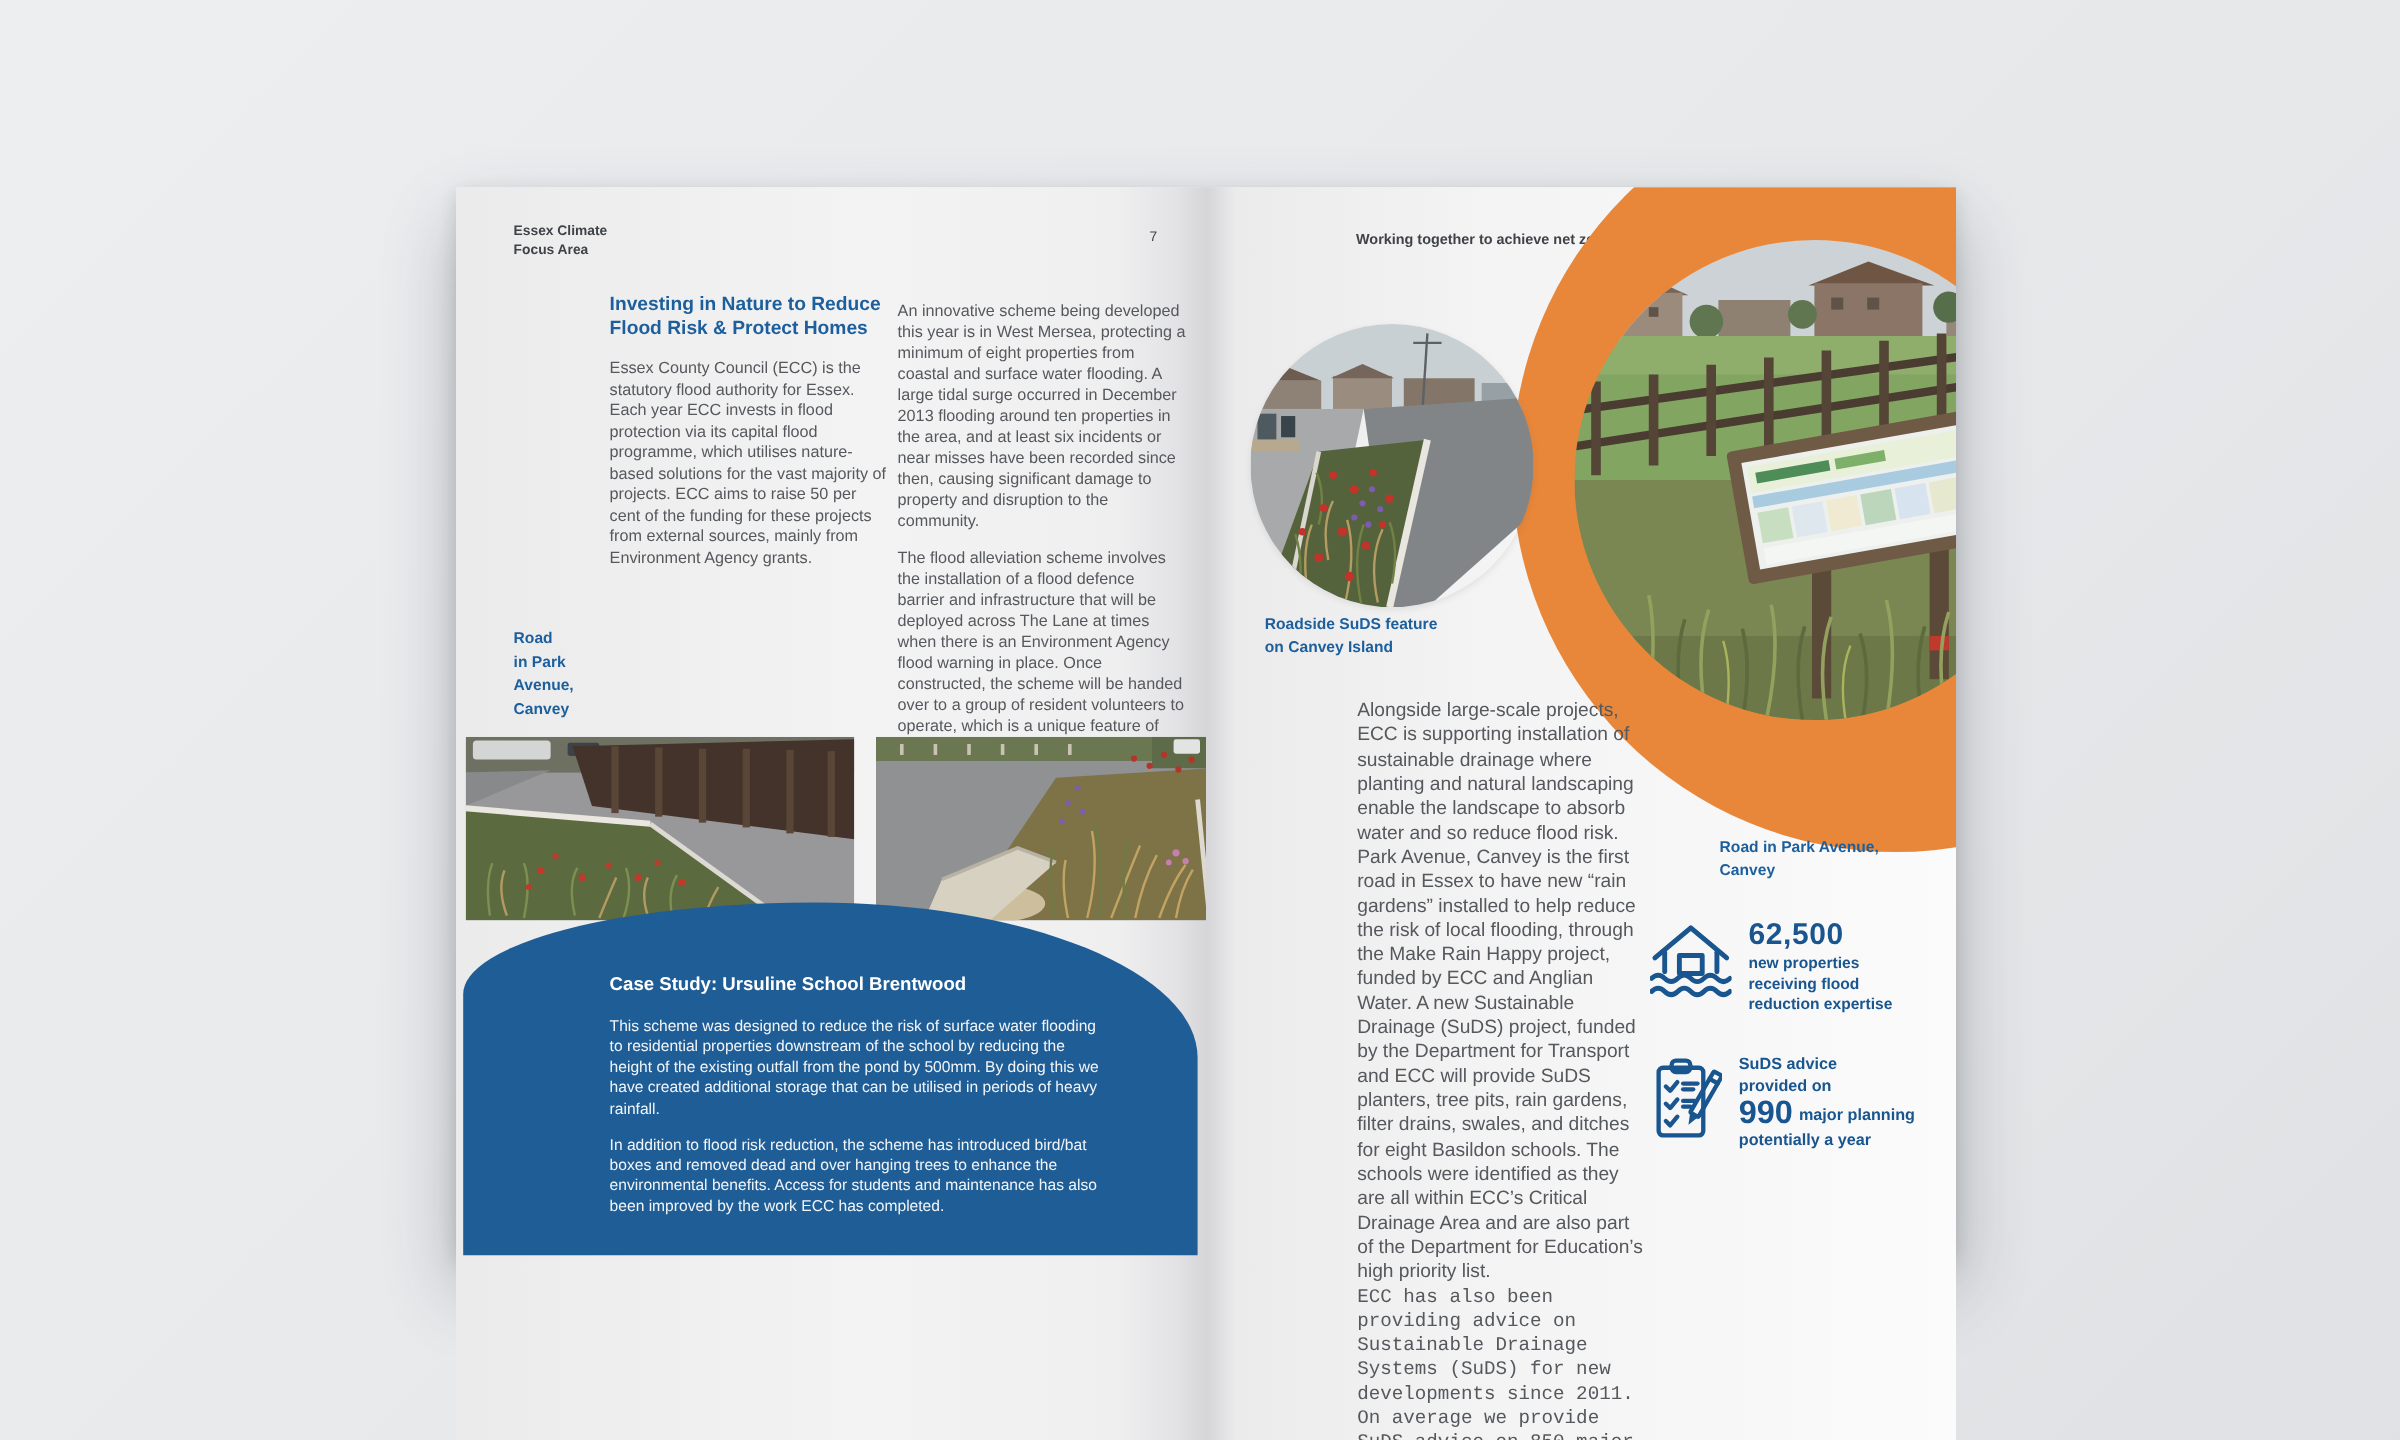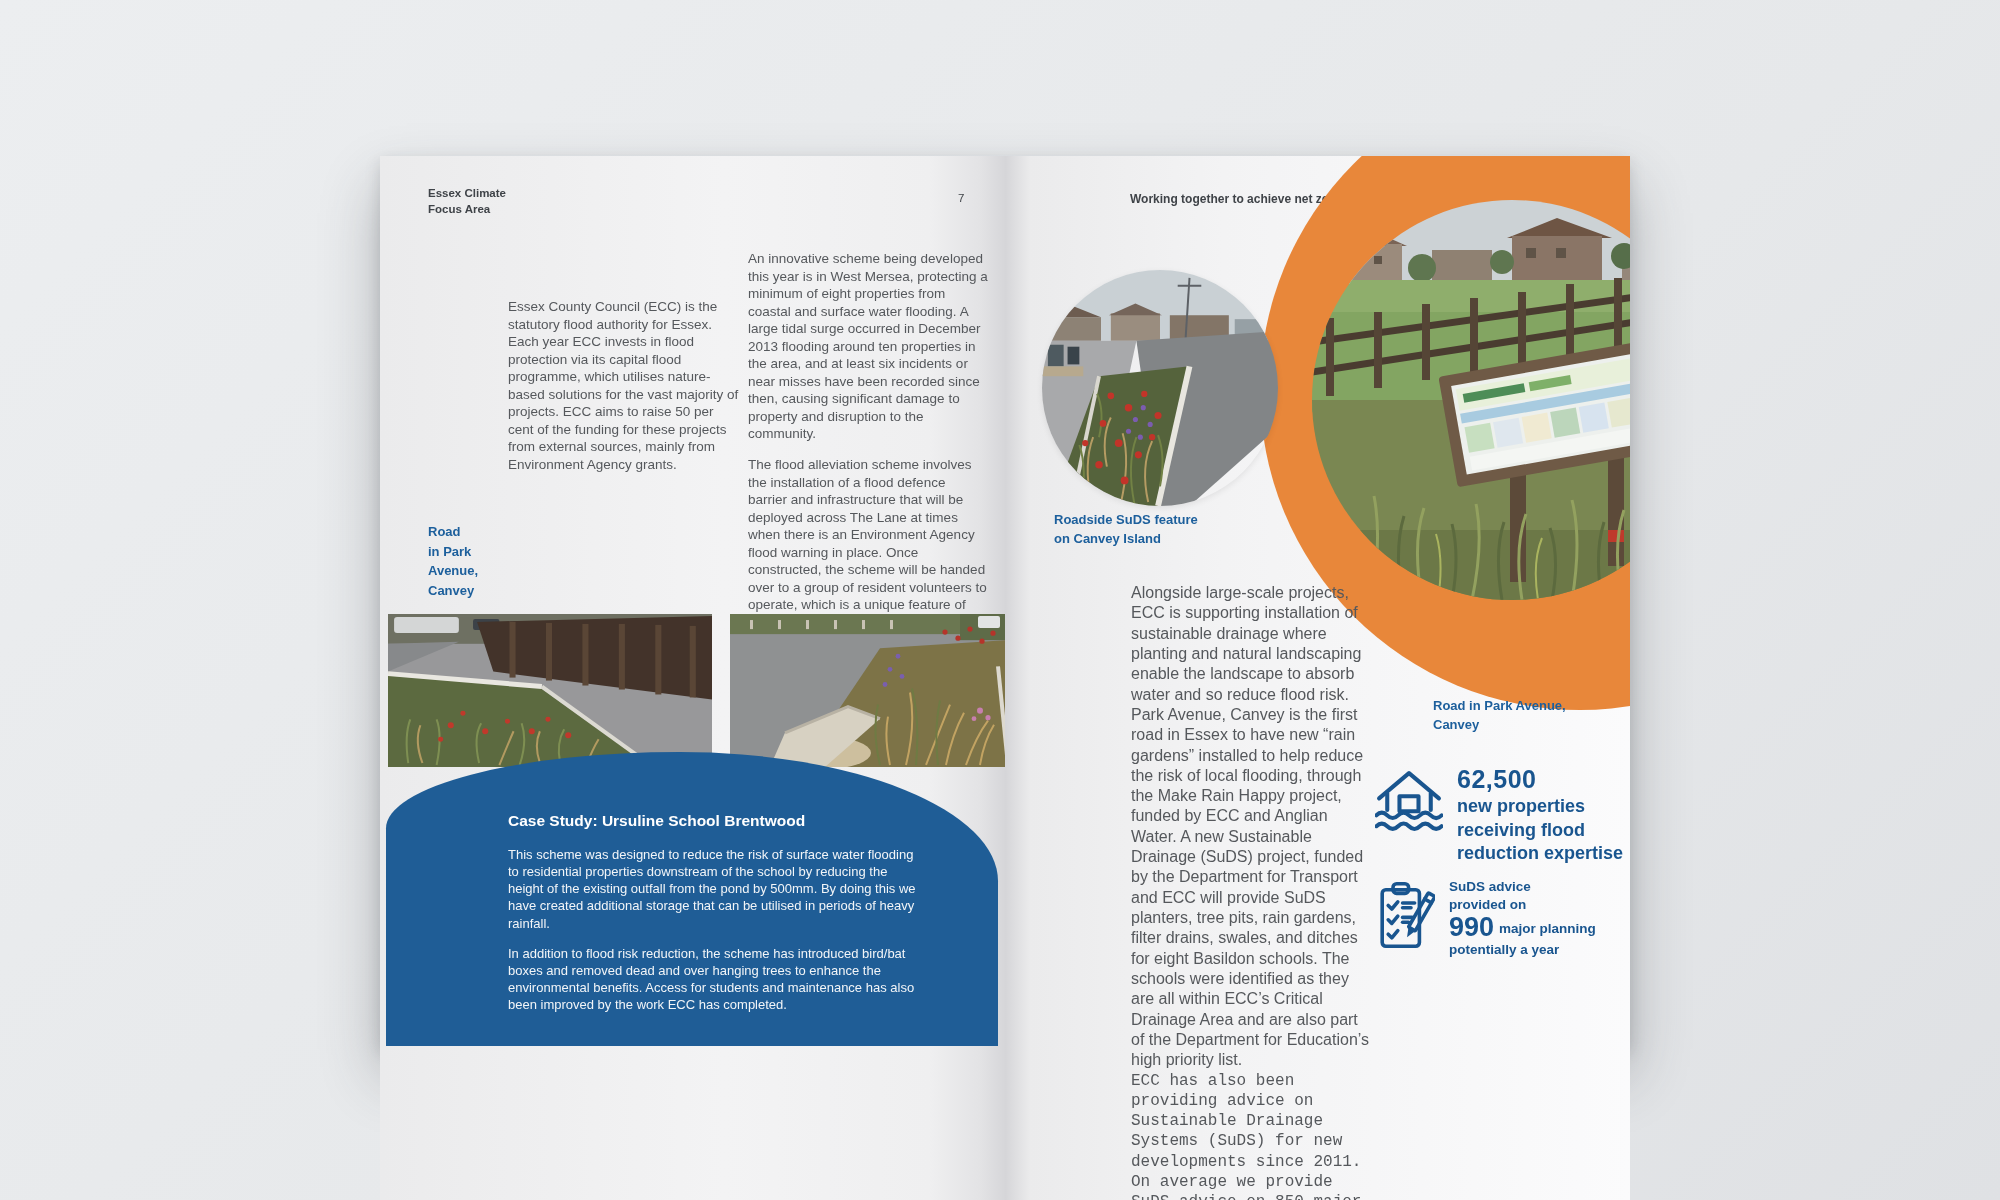--- a/index.html
+++ b/index.html
@@ -72,35 +72,37 @@
   .caption-large{left:428px;top:541px;}
   .rp-col{position:absolute;left:126px;top:427px;width:242px;color:var(--body-text);}
   .rp-col p{font-size:16px;line-height:1.27;}
   .rp-col p + p{margin-top:0;font-family:Liberation Mono, monospace;}
   .stat{position:absolute;left:370px;display:flex;gap:14px;align-items:flex-start;}
   .stat-1{top:610px;}
   .stat-2{top:722px;}
   .stat-icon{flex:0 0 auto;}
   .stat-text{color:var(--stat-blue);font-weight:bold;}
   .stat-value-big{font-size:25px;letter-spacing:.5px;line-height:1.05;}
-  .stat-label{font-size:18px;line-height:1.3;margin-top:3px;}
+  .stat-label{font-size:13px;line-height:1.3;margin-top:3px;}
   .stat-line{font-size:13.5px;line-height:1.32;}
   .stat-inline-value{font-size:27px;line-height:1;vertical-align:-3px;margin-right:5px;}
 </style>
 </head>
 <body>
 
 <div class="spread">
 
   <div class="page page-left">
 
     <div class="lp-header wsp">Essex Climate
 Focus Area</div>
     <div class="lp-pagenum">7</div>
 
+    <h2 class="lp-heading wsp">Investing in Nature to Reduce
+Flood Risk &amp; Protect Homes</h2>
 
     <div class="col col1">
       <p>Essex County Council (ECC) is the statutory flood authority for Essex. Each year ECC invests in flood protection via its capital flood programme, which utilises nature-based solutions for the vast majority of projects. ECC aims to raise 50 per cent of the funding for these projects from external sources, mainly from Environment Agency grants.</p>
     </div>
 
     <div class="margin-caption wsp">Road
 in Park
 Avenue,
 Canvey</div>
 

